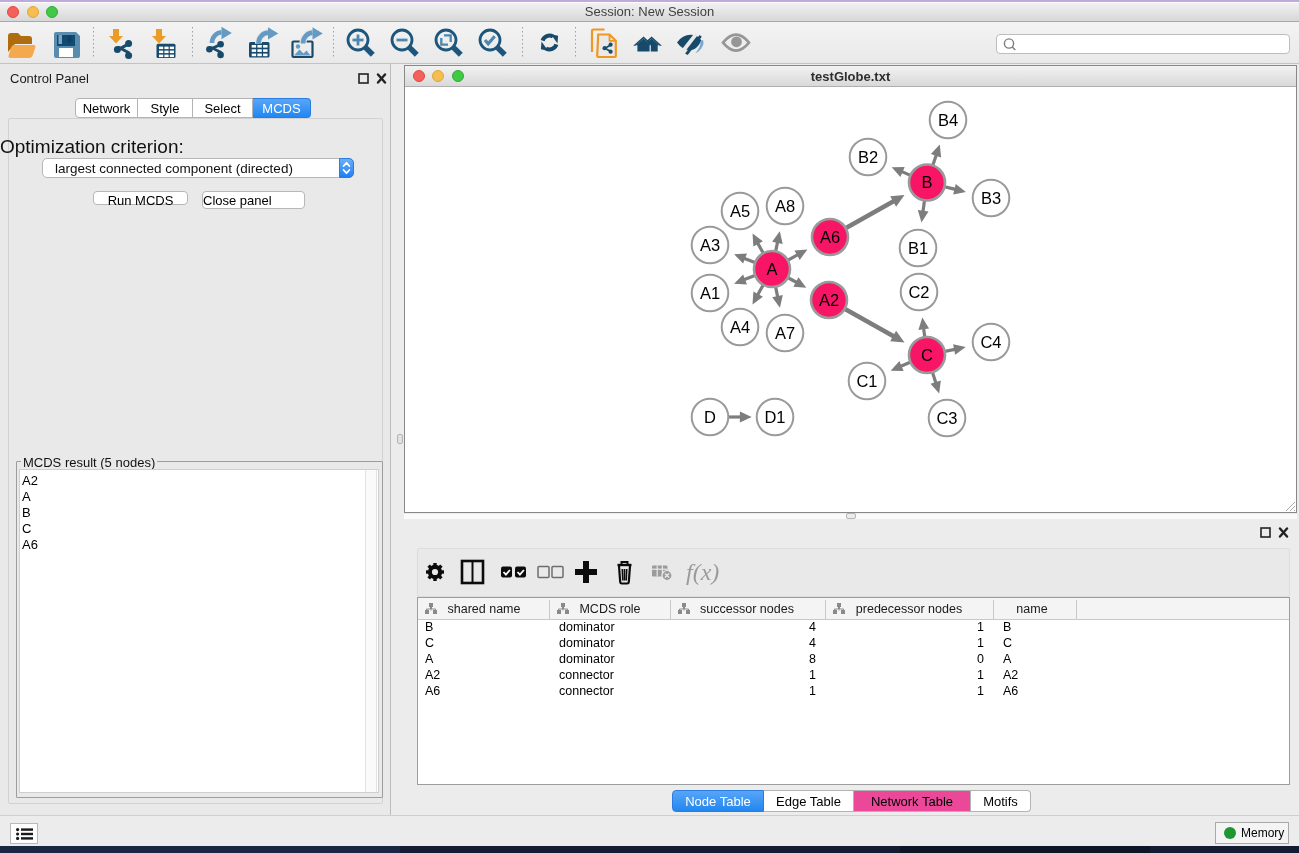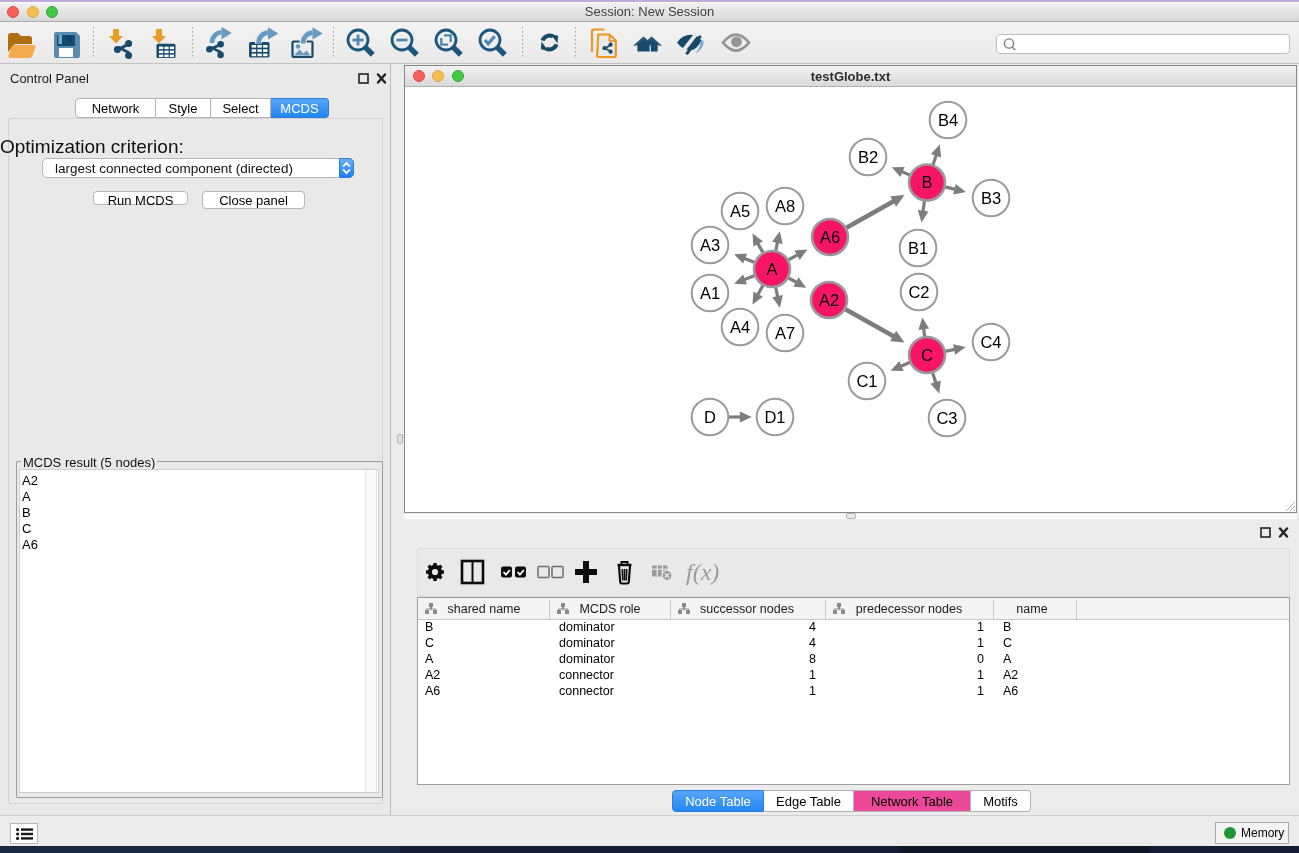--- a/index.html
+++ b/index.html
@@ -158,41 +158,41 @@
 </svg>
 
 <div class="abs" style="left:0;top:64px;width:391px;height:751px;background:#e9e9e9;border-right:1px solid #bcbcbc"></div>
 <div class="abs" style="left:10px;top:71px;font-size:13px;color:#1c1c1c">Control Panel</div>
 <svg class="abs" style="left:358px;top:73px" width="30" height="12" viewBox="0 0 30 12">
 <rect x="1" y="1" width="9" height="9" fill="none" stroke="#222" stroke-width="1.6"></rect>
 <path d="M20,1.5 L27,9.5 M27,1.5 L20,9.5" stroke="#222" stroke-width="2.4" stroke-linecap="round"></path>
 </svg>
 
 <div class="abs" style="left:75px;top:98px;height:20px;display:flex;font-size:13px;line-height:19px;text-align:center">
- <div style="width:81px;background:#fff;border:1px solid #b3b3b3;border-radius:4px 0 0 4px">Network</div>
+ <div style="width:63px;background:#fff;border:1px solid #b3b3b3;border-radius:4px 0 0 4px">Network</div>
  <div style="width:55px;background:#fff;border:1px solid #b3b3b3;border-left:none">Style</div>
  <div style="width:60px;background:#fff;border:1px solid #b3b3b3;border-left:none">Select</div>
  <div style="width:58px;background:linear-gradient(#59a5f8,#2187f0);border:1px solid #2a7de0;border-left:none;border-radius:0 4px 4px 0;color:#fff">MCDS</div>
 </div>
 
 <div class="abs" style="left:8px;top:118px;width:375px;height:686px;background:#e9e9e9;border:1px solid #d2d2d2;border-radius:2px"></div>
 <div class="abs" style="left:0;top:136px;width:391px;text-align:left;font-size:19px;color:#111">Optimization criterion:</div>
 
 <div class="abs" style="left:42px;top:158px;width:312px;height:20px;background:#fff;border:1px solid #b7b7b7;border-radius:5px"></div>
 <div class="abs" style="left:55px;top:161px;font-size:13.5px;color:#111">largest connected component (directed)</div>
 <div class="abs" style="left:339px;top:158px;width:15px;height:20px;background:linear-gradient(#6aaefa,#1f7ff2);border:1px solid #2a7de0;border-radius:0 5px 5px 0"></div>
 <svg class="abs" style="left:340px;top:159px" width="13" height="18" viewBox="0 0 13 18">
 <g stroke="#fff" stroke-width="1.8" fill="none" stroke-linecap="round" stroke-linejoin="round">
       <path d="M3.6,7 L6.5,3.8 L9.4,7"></path>
       <path d="M3.6,11 L6.5,14.2 L9.4,11"></path>
     </g>
 </svg>
 
 <div class="abs" style="left:93px;top:191px;width:95px;height:14px;background:#fff;border:1px solid #b7b7b7;border-radius:4px;font-size:13px;text-align:center;line-height:17px">Run MCDS</div>
-<div class="abs" style="left:202px;top:191px;width:103px;height:18px;background:#fff;border:1px solid #b7b7b7;border-radius:4px;font-size:13px;text-align:center;line-height:17px">Close panel</div>
+<div class="abs" style="left:202px;top:191px;width:103px;height:18px;background:#fff;border:1px solid #b7b7b7;border-radius:4px;font-size:13px;line-height:17px">Close panel</div>
 
 <div class="abs" style="left:16px;top:461px;width:367px;height:337px;border:1px solid #9d9d9d;border-radius:1px"></div>
 <div class="abs" style="left:21px;top:455px;font-size:13px;color:#111;background:#e9e9e9;padding:0 2px">MCDS result (5 nodes)</div>
 <div class="abs" style="left:19px;top:469px;width:360px;height:324px;background:#fff;border:1px solid #cfcfcf"></div>
 <div class="abs" style="left:365px;top:470px;width:12px;height:322px;background:#fafafa;border-left:1px solid #e3e3e3;border-right:1px solid #e3e3e3"></div>
 <div class="abs" style="left:22px;top:473px;font-size:13px;color:#000;line-height:16px">A2<br>A<br>B<br>C<br>A6</div>
 
 <div class="abs" style="left:404px;top:65px;width:893px;height:448px;background:#fff;border:1px solid #888"></div>
 <div class="abs" style="left:405px;top:66px;width:891px;height:21px;background:linear-gradient(#f2f2f2,#d9d9d9);border-bottom:1px solid #b0b0b0"></div>
 <div class="tl" style="left:413px;top:70px;background:#f4615c;border:1px solid #e2463f"></div>

